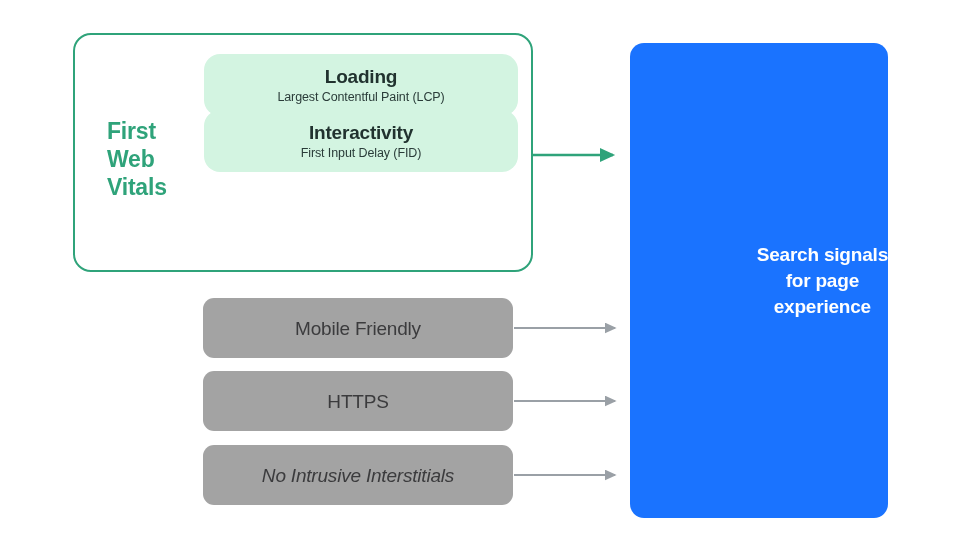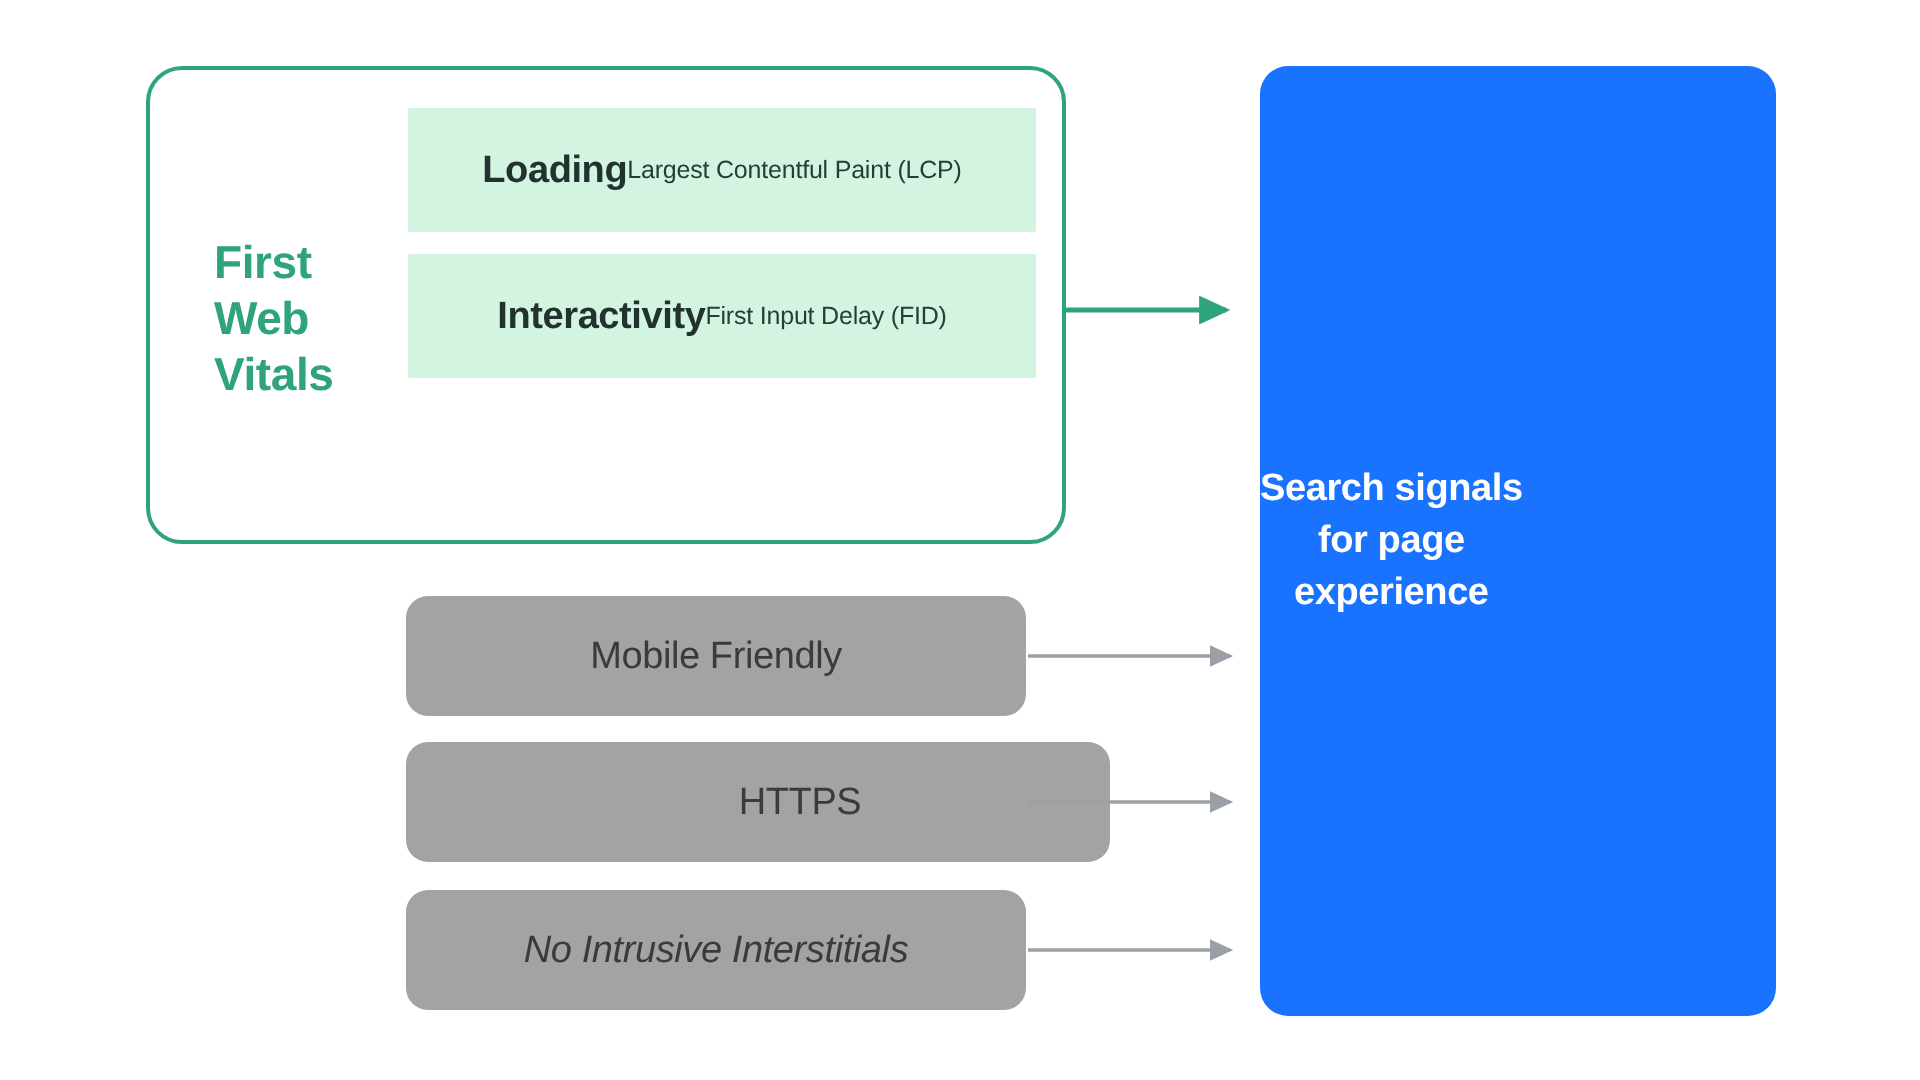--- a/index.html
+++ b/index.html
@@ -48,29 +48,29 @@
     text-align: left;
   }
 
   
   .metric {
     position: absolute;
     left: 129px;
     width: 314px;
     height: 62px;
     background: #D3F4E1;
-    border-radius: 1px;
+    border-radius: 16px;
     box-sizing: border-box;
     display: flex;
-    flex-direction: row;
+    flex-direction: column;
     align-items: center;
     justify-content: center;
   }
   .metric-1 { top: 19px; }
-  .metric-2 { top: 92px; }
+  .metric-2 { top: 75px; }
   .metric-3 { top: 165px; }
 
   .metric-title {
     color: #21322F;
     font-size: 19px;
     font-weight: bold;
     line-height: 23px;
     letter-spacing: -0.2px;
   }
   .metric-sub {
@@ -88,43 +88,43 @@
     left: 203px;
     width: 310px;
     height: 60px;
     background: #a3a3a3;
     border-radius: 11px;
     display: flex;
     align-items: center;
     justify-content: center;
   }
   .grey-1 { top: 298px; }
-  .grey-2 { top: 371px; padding-left: 42px; }
+  .grey-2 { top: 371px; }
   .grey-3 { top: 445px; font-style: italic; }
 
   .grey-label {
     color: #3B3B3D;
     font-size: 19px;
     font-weight: normal;
     line-height: 23px;
     letter-spacing: -0.2px;
   }
 
   
   .blue-box {
     position: absolute;
     left: 630px;
-    top: 33px;
+    top: 43px;
     width: 258px;
     height: 475px;
     background: #1A73FF;
     border-radius: 14px;
     display: flex;
     align-items: center;
-    justify-content: flex-start;
+    justify-content: flex-end;
   }
   .blue-text {
     color: #ffffff;
     font-size: 19px;
     font-weight: bold;
     line-height: 26px;
     text-align: center;
     letter-spacing: -0.2px;
     white-space: pre-line;
   }

